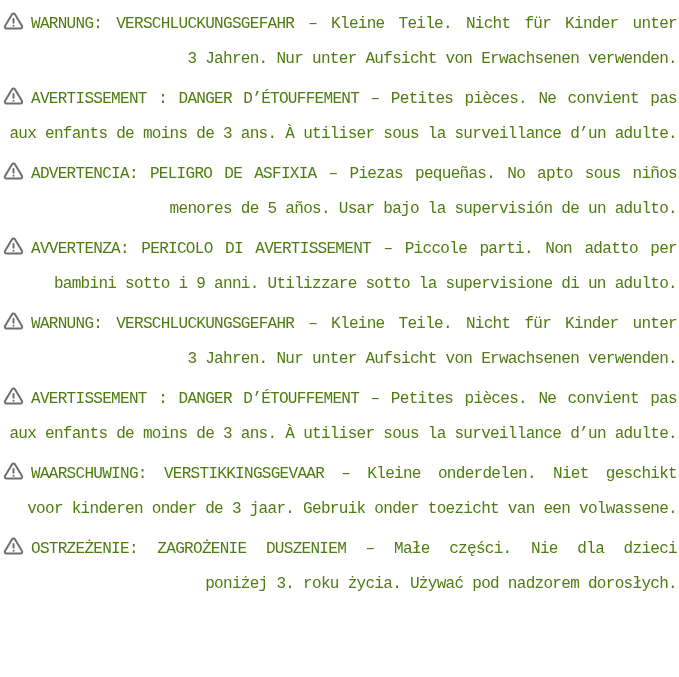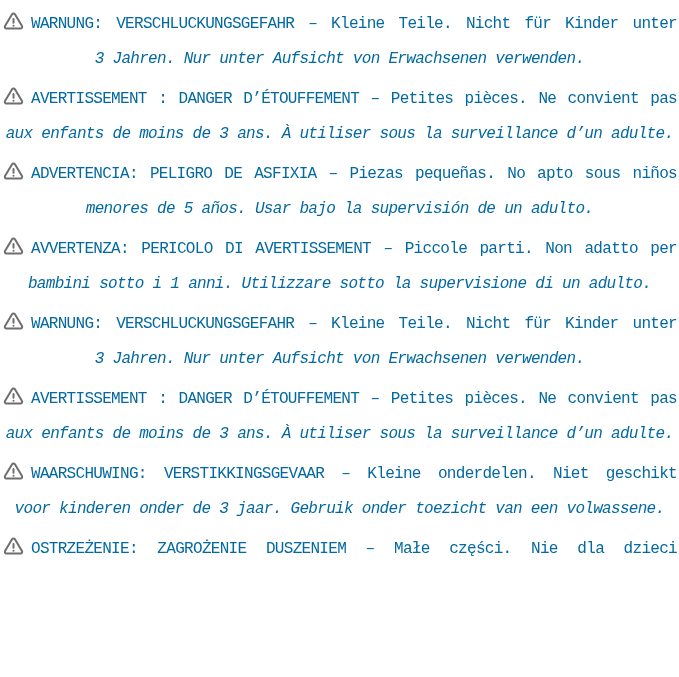--- a/index.html
+++ b/index.html
@@ -12,40 +12,39 @@
   }
   .doc {
     box-sizing: border-box;
     width: 679px;
     height: 677px;
     padding: 7px 2px 0 2px;
     font-family: "Liberation Mono", "DejaVu Sans Mono", monospace;
     font-size: 16px;
     letter-spacing: -0.7px;
     line-height: 35px;
-    color: #0369a1;
+    color: #4d7c0f;
   }
   p.warn {
     margin: 0 0 5px 0;
     padding: 0;
   }
   p.warn:last-child { margin-bottom: 12px; }
   .line {
     display: block;
     white-space: normal;
   }
   
   .line.l1 {
     text-align: justify;
     text-align-last: justify;
     -moz-text-align-last: justify;
   }
   .line.l2 {
-    text-align: center;
-    font-style: italic;
+    text-align: right;
   }
   .icon {
     display: inline-block;
     width: 23px;
     height: 20px;
     margin-right: 6px;
     vertical-align: -3px;
   }
   .icon svg { display: block; width: 23px; height: 20px; }
 </style>
@@ -80,21 +79,21 @@
           </svg></span><span>ADVERTENCIA: PELIGRO DE ASFIXIA – Piezas pequeñas. No apto sous niños</span></span>
     <span class="line l2">menores de 5 años. Usar bajo la supervisión de un adulto.</span>
   </p>
 
   <p class="warn">
     <span class="line l1"><span class="icon"><svg viewBox="0 0 24 24" fill="none" stroke="#6e6e6e" stroke-width="2.4" stroke-linecap="round" stroke-linejoin="round">
             <path d="M10.29 3.86L1.82 18a2 2 0 0 0 1.71 3h16.94a2 2 0 0 0 1.71-3L13.71 3.86a2 2 0 0 0-3.42 0z"></path>
             <line x1="12" y1="9.5" x2="12" y2="14"></line>
             <line x1="12" y1="17.6" x2="12.01" y2="17.6"></line>
           </svg></span><span>AVVERTENZA: PERICOLO DI AVERTISSEMENT – Piccole parti. Non adatto per</span></span>
-    <span class="line l2">bambini sotto i 1 anni. Utilizzare sotto la supervisione di un adulto.</span>
+    <span class="line l2">bambini sotto i 9 anni. Utilizzare sotto la supervisione di un adulto.</span>
   </p>
 
   <p class="warn">
     <span class="line l1"><span class="icon"><svg viewBox="0 0 24 24" fill="none" stroke="#6e6e6e" stroke-width="2.4" stroke-linecap="round" stroke-linejoin="round">
             <path d="M10.29 3.86L1.82 18a2 2 0 0 0 1.71 3h16.94a2 2 0 0 0 1.71-3L13.71 3.86a2 2 0 0 0-3.42 0z"></path>
             <line x1="12" y1="9.5" x2="12" y2="14"></line>
             <line x1="12" y1="17.6" x2="12.01" y2="17.6"></line>
           </svg></span><span>WARNUNG: VERSCHLUCKUNGSGEFAHR – Kleine Teile. Nicht für Kinder unter</span></span>
     <span class="line l2">3 Jahren. Nur unter Aufsicht von Erwachsenen verwenden.</span>
   </p>
@@ -117,15 +116,16 @@
           </svg></span><span>WAARSCHUWING: VERSTIKKINGSGEVAAR – Kleine onderdelen. Niet geschikt</span></span>
     <span class="line l2">voor kinderen onder de 3 jaar. Gebruik onder toezicht van een volwassene.</span>
   </p>
 
   <p class="warn">
     <span class="line l1"><span class="icon"><svg viewBox="0 0 24 24" fill="none" stroke="#6e6e6e" stroke-width="2.4" stroke-linecap="round" stroke-linejoin="round">
             <path d="M10.29 3.86L1.82 18a2 2 0 0 0 1.71 3h16.94a2 2 0 0 0 1.71-3L13.71 3.86a2 2 0 0 0-3.42 0z"></path>
             <line x1="12" y1="9.5" x2="12" y2="14"></line>
             <line x1="12" y1="17.6" x2="12.01" y2="17.6"></line>
           </svg></span><span>OSTRZEŻENIE: ZAGROŻENIE DUSZENIEM – Małe części. Nie dla dzieci</span></span>
+    <span class="line l2">poniżej 3. roku życia. Używać pod nadzorem dorosłych.</span>
   </p>
 
 </main>
 
 </body></html>

